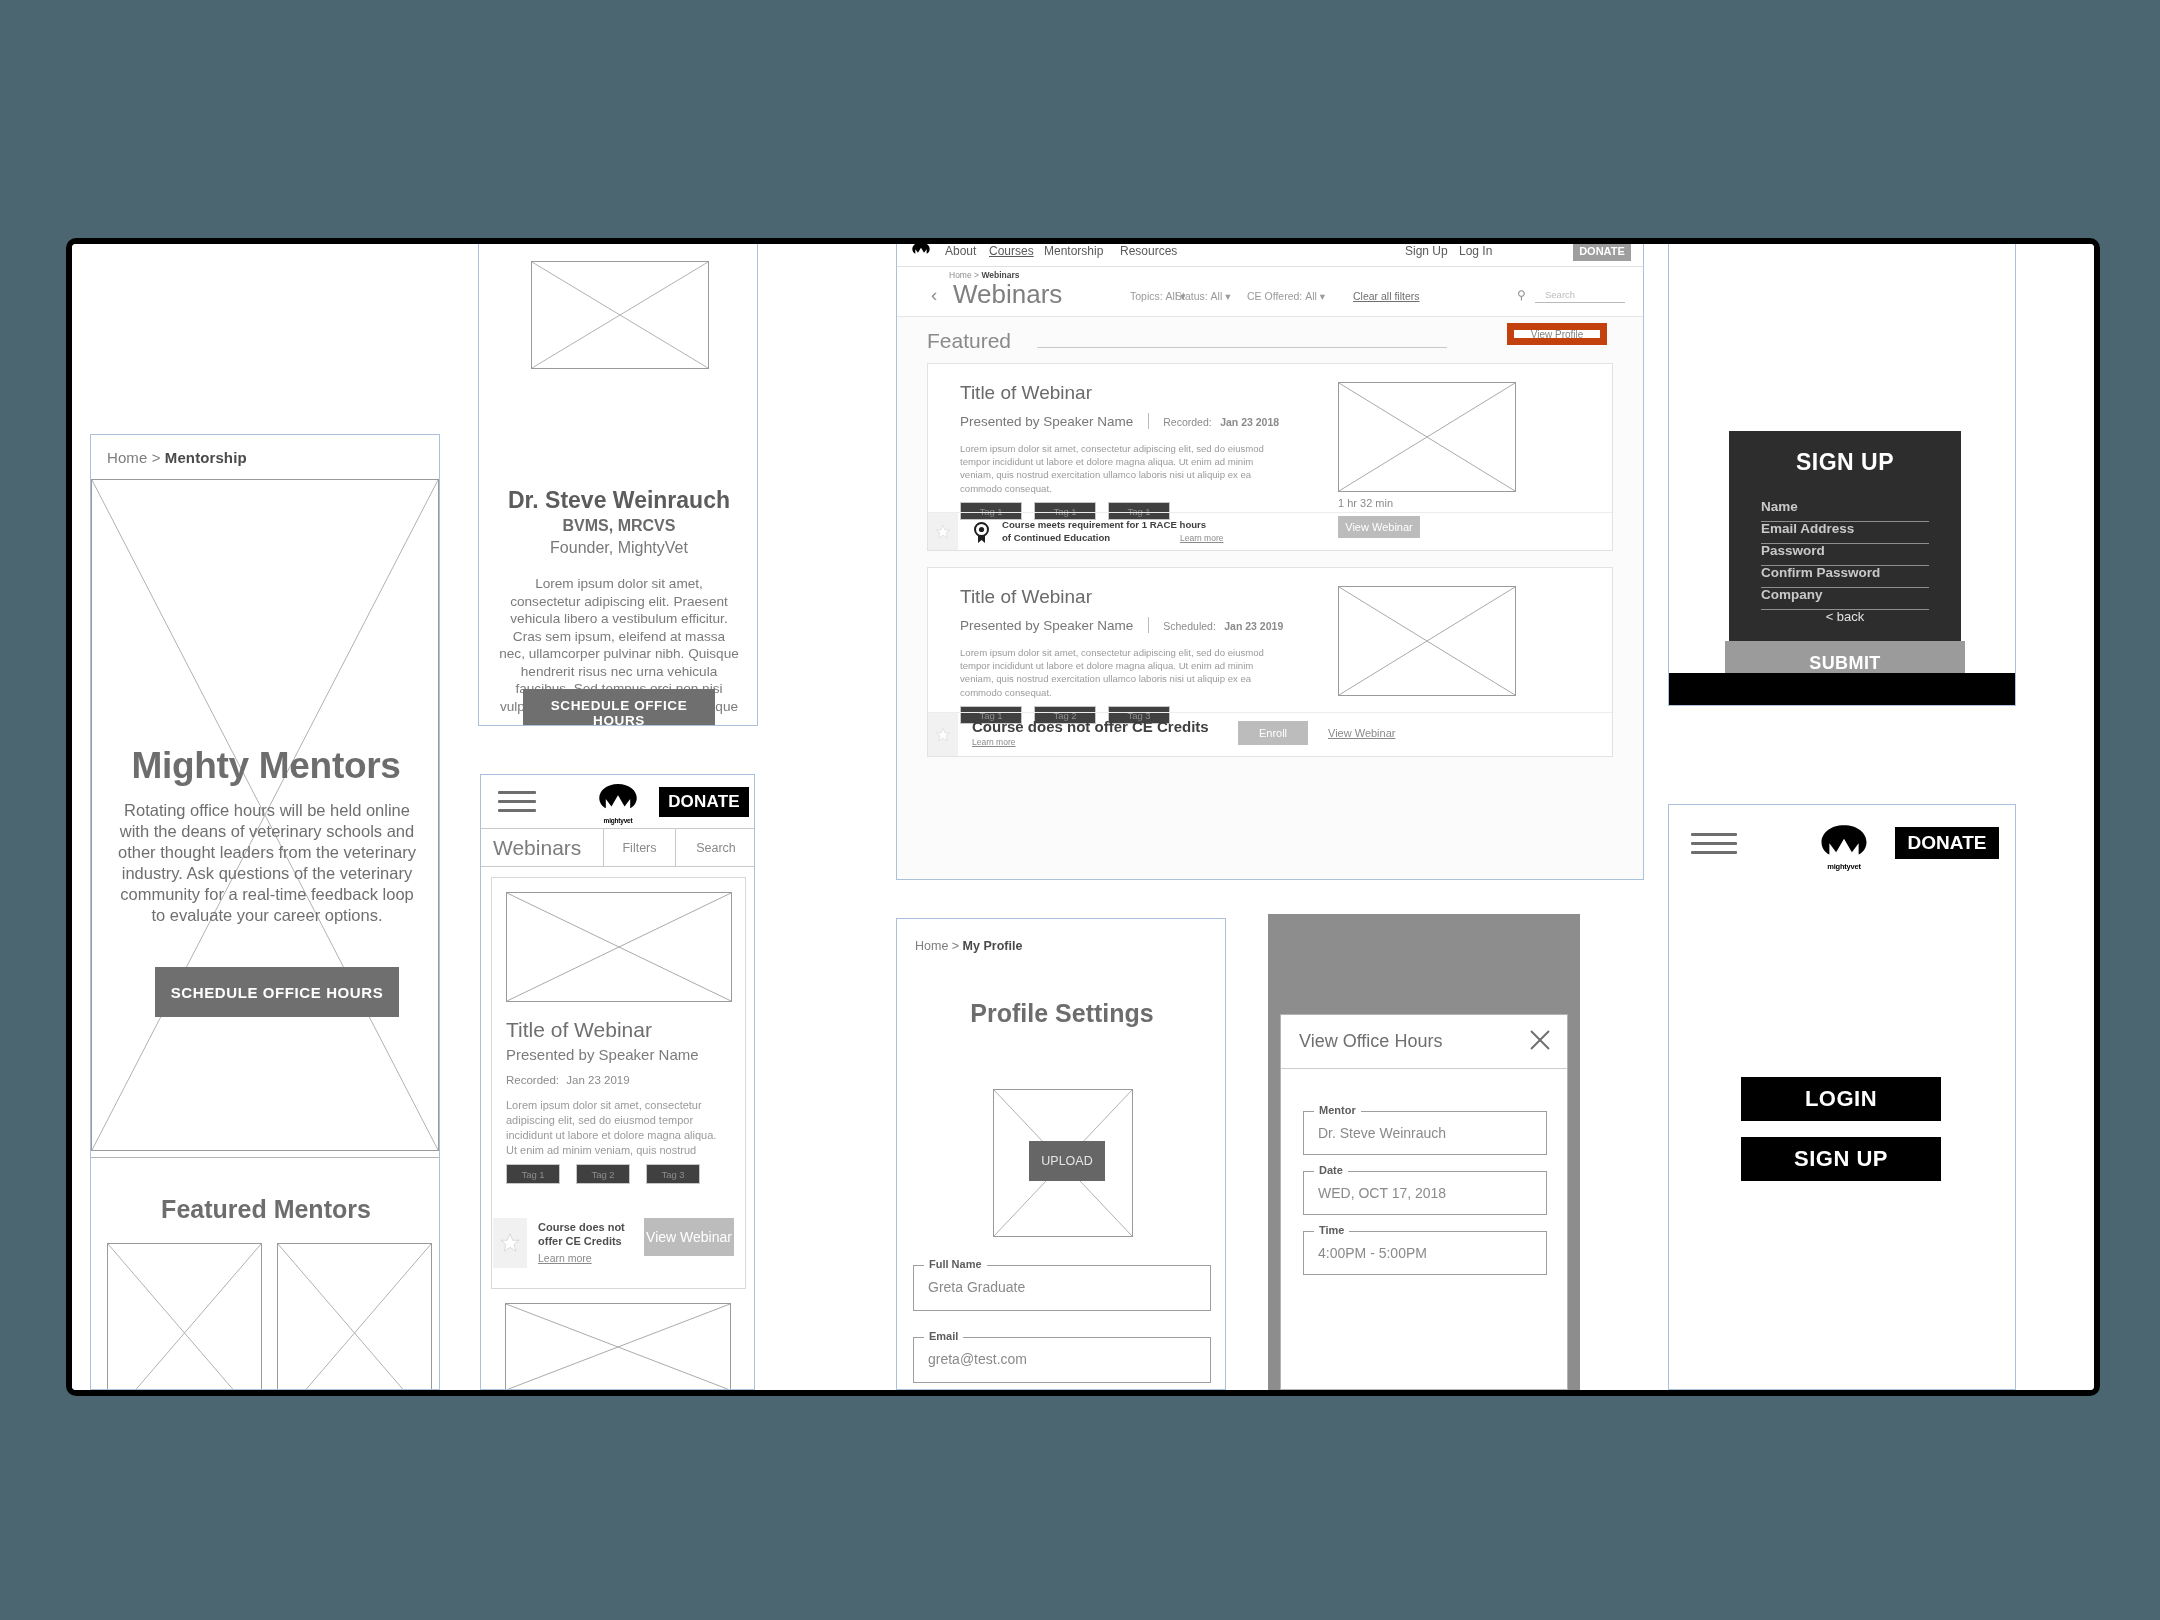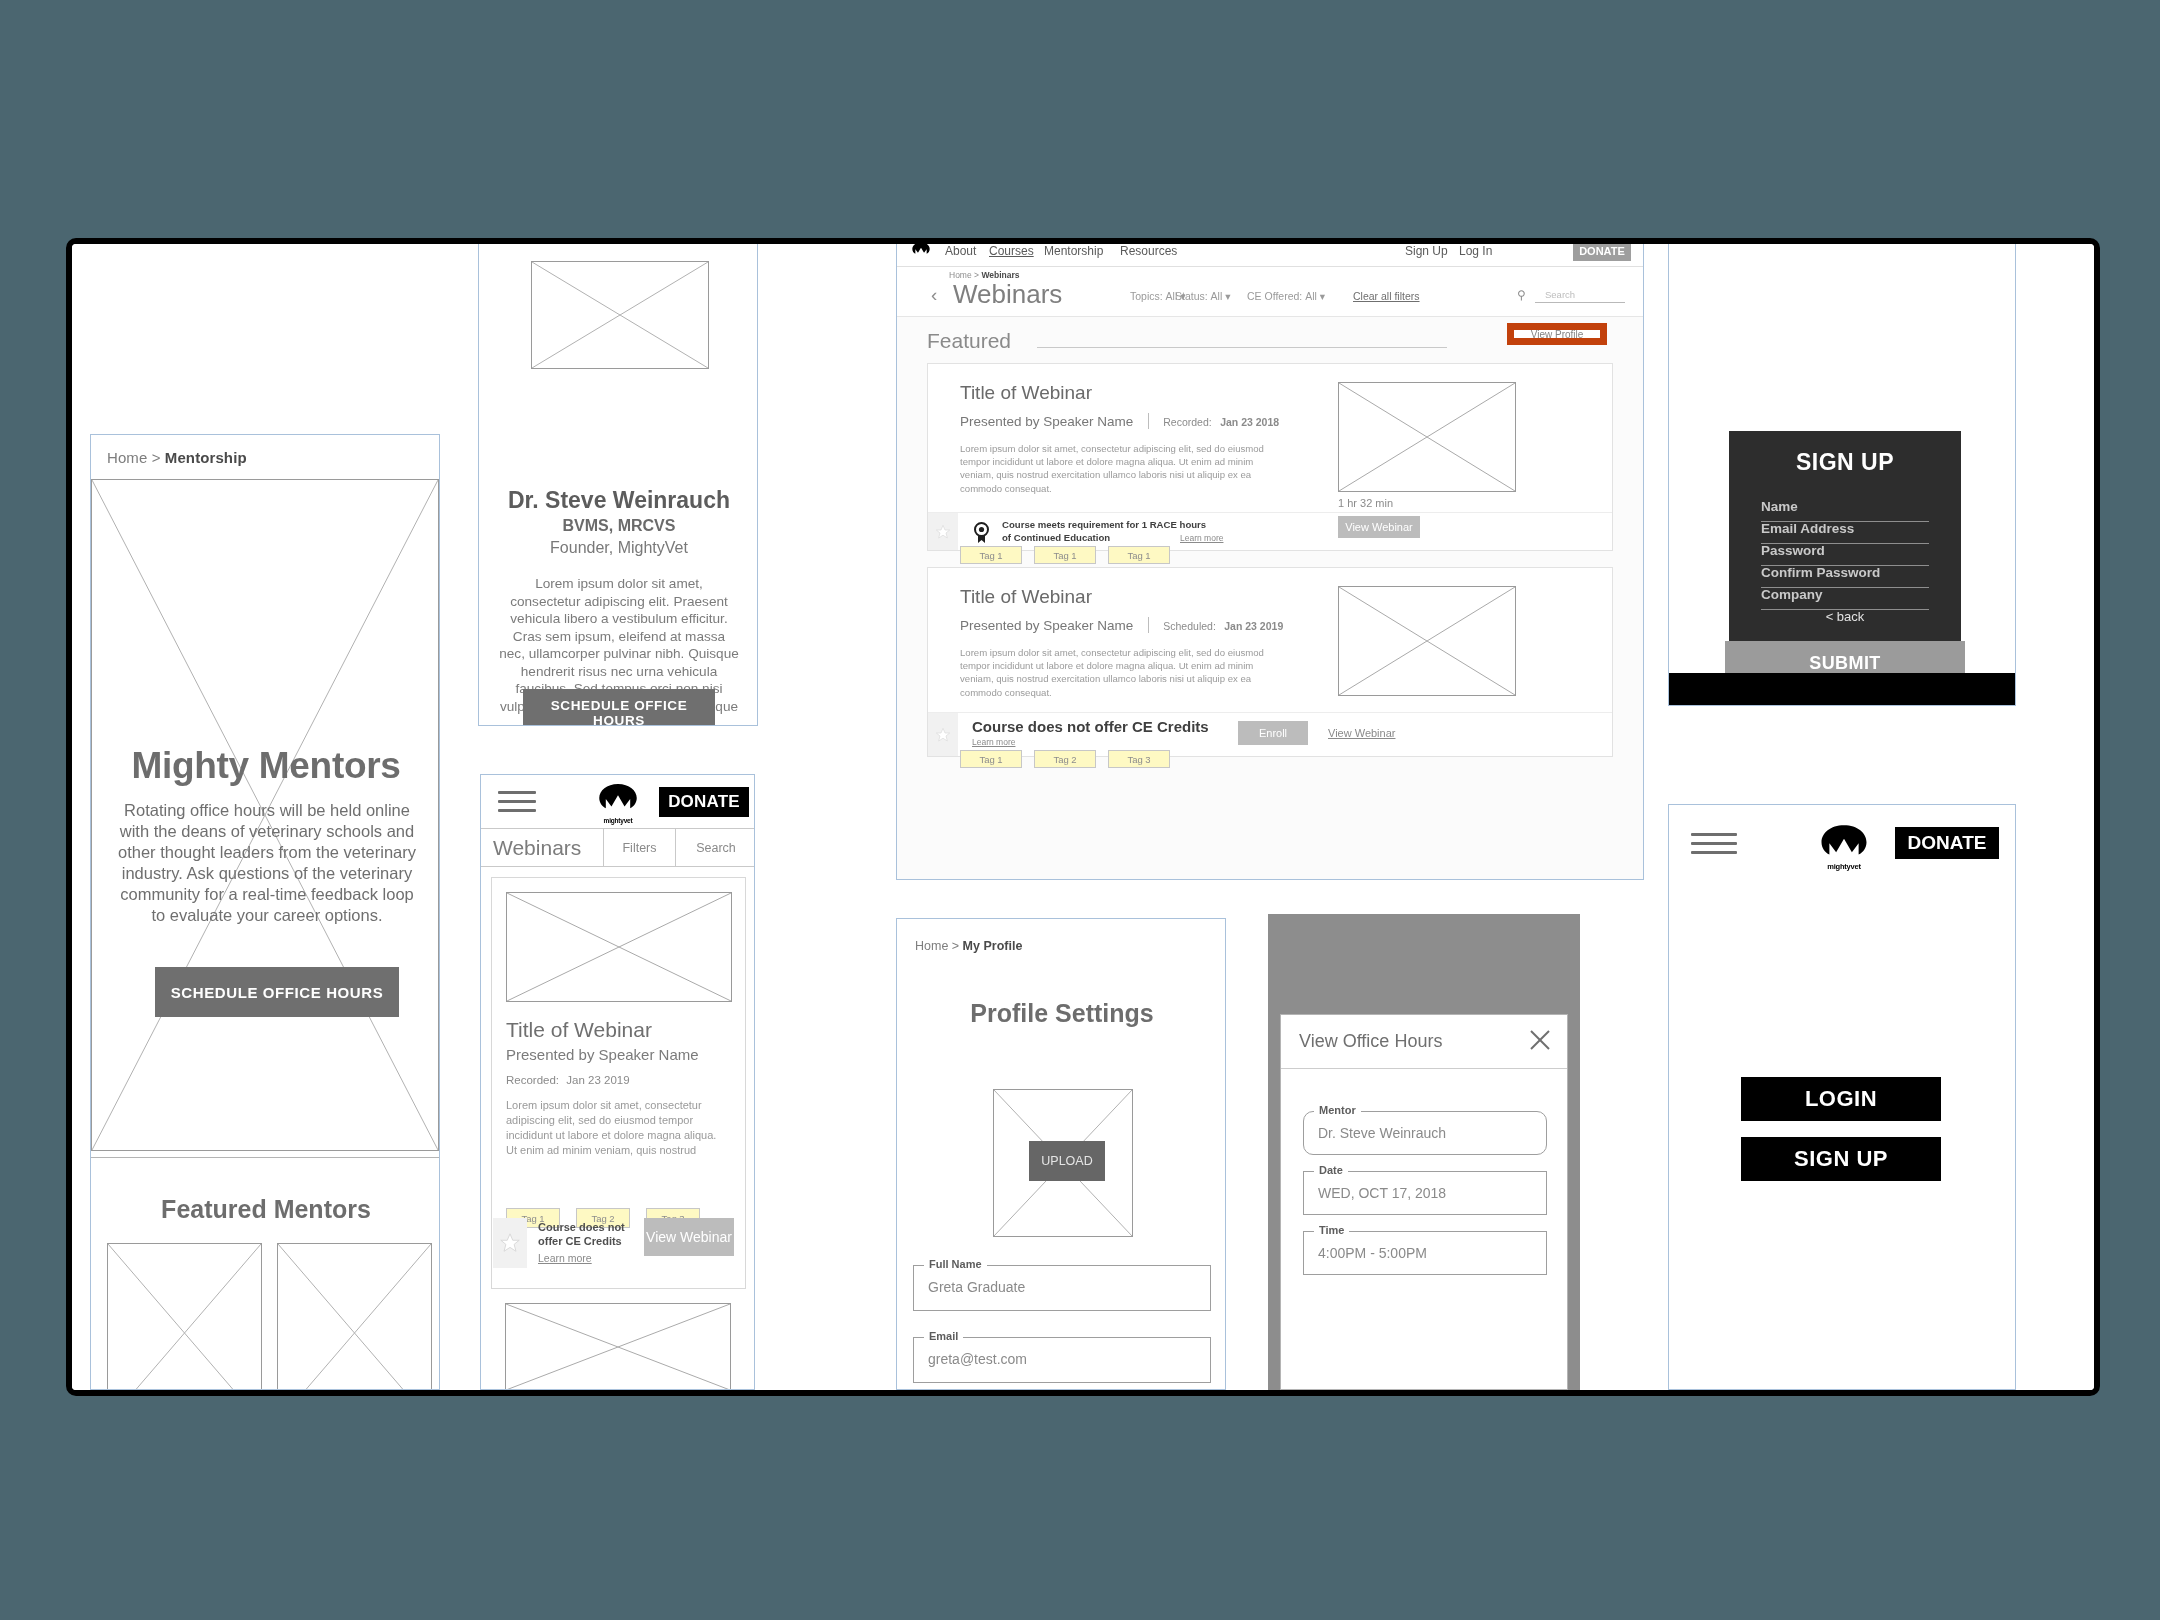--- a/index.html
+++ b/index.html
@@ -73,21 +73,21 @@
   .mob-sub{position:absolute;left:0;top:54px;width:275px;height:38px;border-bottom:1px solid #c9c9c9;box-sizing:border-box;}
   .mob-sub .lbl{position:absolute;left:12px;top:7px;font-size:21px;color:#7c7c7c;font-weight:300;}
   .segbtn{position:absolute;top:0;height:37px;border-left:1px solid #c9c9c9;box-sizing:border-box;
           display:flex;align-items:center;justify-content:center;font-size:12.5px;color:#8a8a8a;}
   .card{position:absolute;background:#fff;border:1px solid #d8d8d8;box-sizing:border-box;}
   .w-title{font-size:21px;color:#6f6f6f;font-weight:300;}
   .w-speaker{font-size:15px;color:#7b7b7b;font-weight:300;}
   .w-meta{font-size:11.5px;color:#8a8a8a;}
   .w-desc{font-size:11px;line-height:15px;color:#9a9a9a;}
   .tag{border:1px solid #c7c7c7;box-sizing:border-box;display:flex;align-items:center;justify-content:center;
-       font-size:9.5px;color:#8d8d8d;background:#fef9c3;margin-top:44px;}
+       font-size:9.5px;color:#8d8d8d;background:#404040;}
   .ce-note{font-size:11px;font-weight:bold;color:#4f4f4f;line-height:14px;}
   .learn{font-size:10.5px;color:#8a8a8a;text-decoration:underline;}
   .starbox{background:#f1f1f1;display:flex;align-items:center;justify-content:center;}
   .btn-lightgrey{background:#bcbcbc;color:#ffffff;display:flex;align-items:center;justify-content:center;}
 
   
   #p-desk-web{left:824px;top:-10px;width:748px;height:646px;background:#fbfbfb;}
   .dk-nav{position:absolute;left:0;top:0;width:748px;height:32px;background:#fff;border-bottom:1px solid #e0e0e0;box-sizing:border-box;}
   .dk-nav a{position:absolute;top:9px;font-size:12px;color:#5a5a5a;text-decoration:none;}
   .dk-nav a.act{text-decoration:underline;}
@@ -429,21 +429,21 @@
         <div class="oh-modal">
           <div class="oh-bar">
             <div class="t">View Office Hours</div>
             <div id="oh-close">
               <svg viewBox="0 0 26 26" width="26" height="26">
                   <line x1="4" y1="4" x2="22" y2="22" stroke="#6f6f6f" stroke-width="2"></line>
                   <line x1="22" y1="4" x2="4" y2="22" stroke="#6f6f6f" stroke-width="2"></line>
                 </svg>
             </div>
           </div>
-          <div class="fld" style="left:22px;top:96px;width:244px;height:44px;border-radius:10px;">
+          <div class="fld" style="left:22px;top:96px;width:244px;height:44px;">
             <div class="cap">Mentor</div>
             <div class="val">Dr. Steve Weinrauch</div>
           </div>
           <div class="fld" style="left:22px;top:156px;width:244px;height:44px;">
             <div class="cap">Date</div>
             <div class="val">WED, OCT 17, 2018</div>
           </div>
           <div class="fld" style="left:22px;top:216px;width:244px;height:44px;">
             <div class="cap">Time</div>
             <div class="val">4:00PM - 5:00PM</div>

